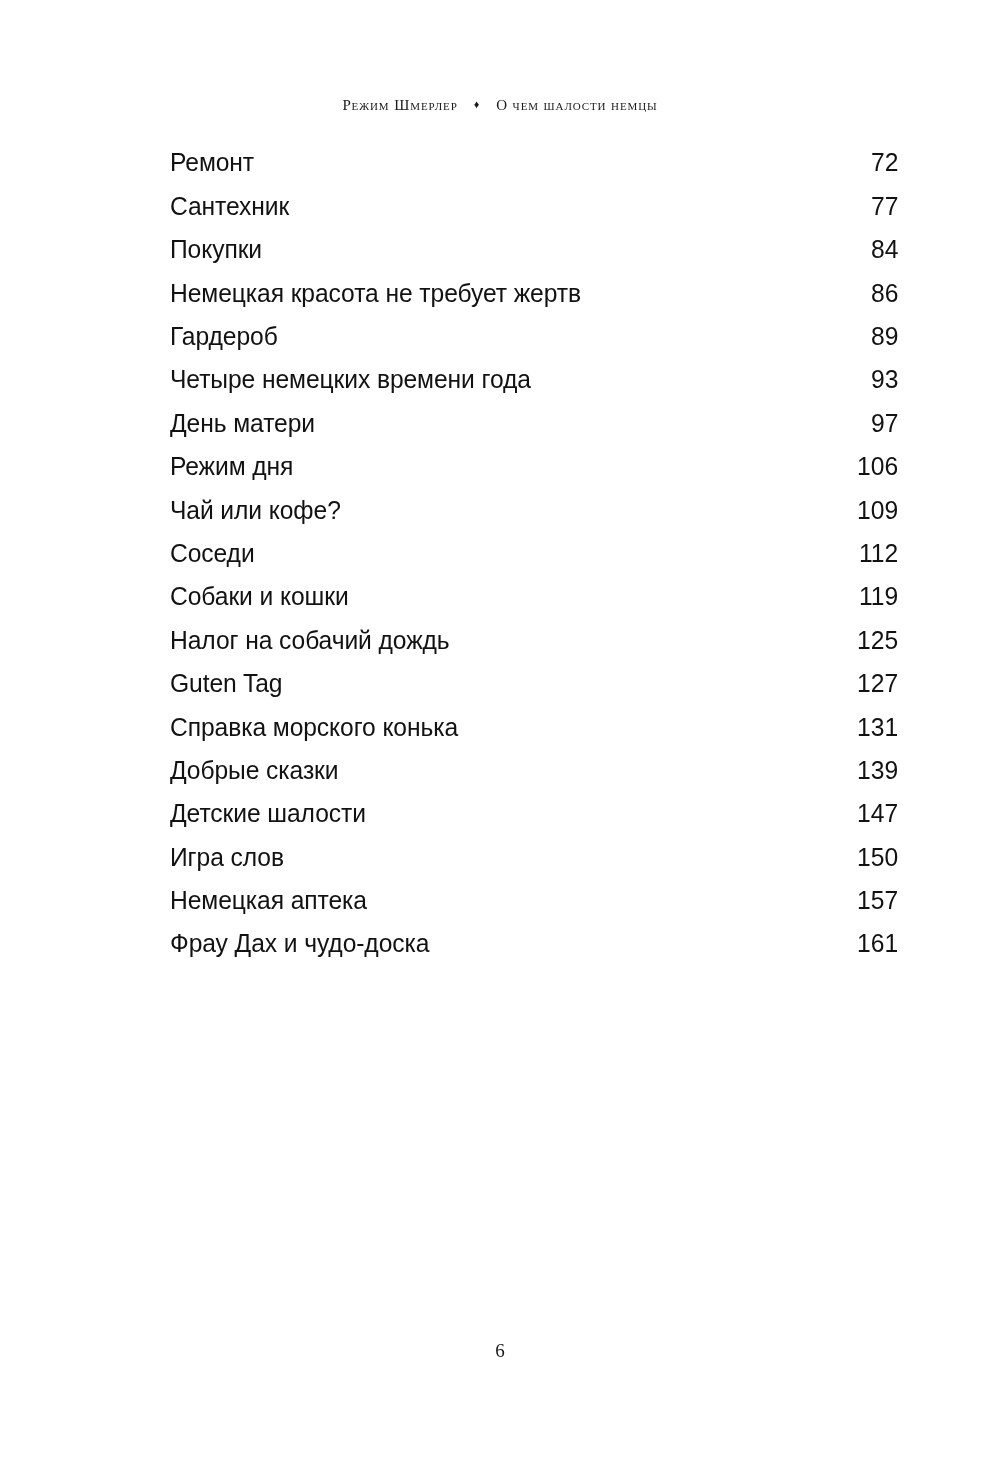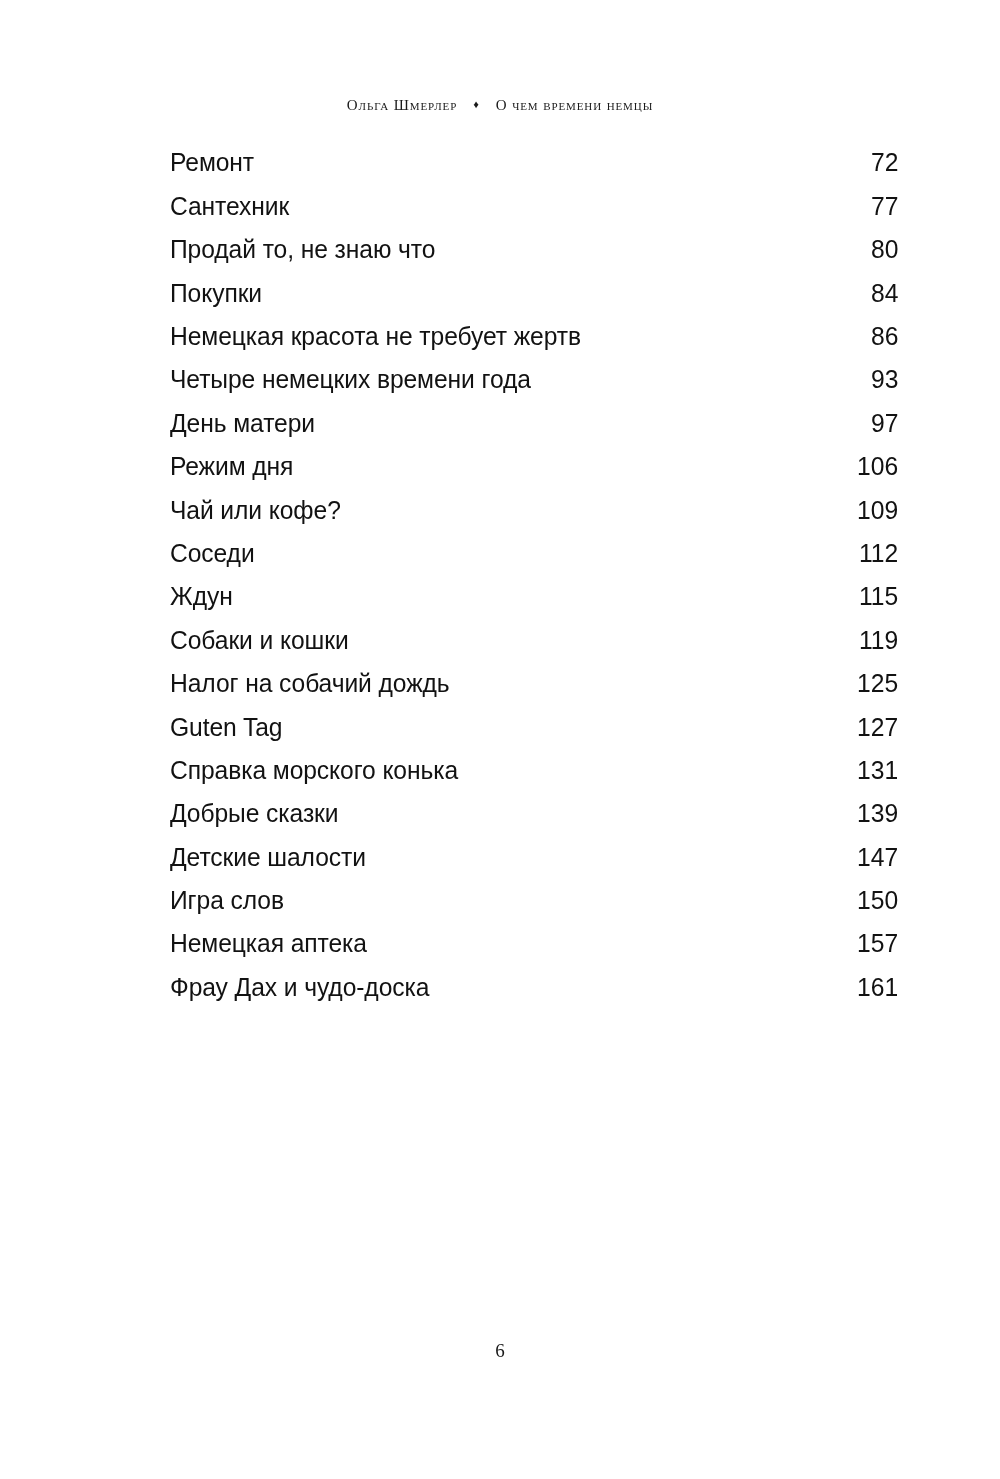--- a/index.html
+++ b/index.html
@@ -113,50 +113,50 @@
     font-size: 19px;
     color: #1a1a1a;
   }
 </style>
 </head>
 <body>
 
 <div class="page">
 
   <div class="running-head">
-    <span class="rh-part">Ольга Шмерлер</span><span class="rh-sep">♦</span><span class="rh-part">О чем времени немцы</span>
+    <span class="rh-part">Режим Шмерлер</span><span class="rh-sep">♦</span><span class="rh-part">О чем шалости немцы</span>
   </div>
 
   <div class="toc">
       <div class="toc-entry">
         <span class="toc-title">Ремонт</span>
         <span class="toc-leader"></span>
         <span class="toc-page">72</span>
       </div>
       <div class="toc-entry">
         <span class="toc-title">Сантехник</span>
         <span class="toc-leader"></span>
         <span class="toc-page">77</span>
       </div>
       <div class="toc-entry">
-        <span class="toc-title">Продай то, не знаю что</span>
-        <span class="toc-leader"></span>
-        <span class="toc-page">80</span>
-      </div>
-      <div class="toc-entry">
         <span class="toc-title">Покупки</span>
         <span class="toc-leader"></span>
         <span class="toc-page">84</span>
       </div>
       <div class="toc-entry">
         <span class="toc-title">Немецкая красота не требует жертв</span>
         <span class="toc-leader"></span>
         <span class="toc-page">86</span>
       </div>
       <div class="toc-entry">
+        <span class="toc-title">Гардероб</span>
+        <span class="toc-leader"></span>
+        <span class="toc-page">89</span>
+      </div>
+      <div class="toc-entry">
         <span class="toc-title">Четыре немецких времени года</span>
         <span class="toc-leader"></span>
         <span class="toc-page">93</span>
       </div>
       <div class="toc-entry">
         <span class="toc-title">День матери</span>
         <span class="toc-leader"></span>
         <span class="toc-page">97</span>
       </div>
       <div class="toc-entry">
@@ -168,25 +168,20 @@
         <span class="toc-title">Чай или кофе?</span>
         <span class="toc-leader"></span>
         <span class="toc-page">109</span>
       </div>
       <div class="toc-entry">
         <span class="toc-title">Соседи</span>
         <span class="toc-leader"></span>
         <span class="toc-page">112</span>
       </div>
       <div class="toc-entry">
-        <span class="toc-title">Ждун</span>
-        <span class="toc-leader"></span>
-        <span class="toc-page">115</span>
-      </div>
-      <div class="toc-entry">
         <span class="toc-title">Собаки и кошки</span>
         <span class="toc-leader"></span>
         <span class="toc-page">119</span>
       </div>
       <div class="toc-entry">
         <span class="toc-title">Налог на собачий дождь</span>
         <span class="toc-leader"></span>
         <span class="toc-page">125</span>
       </div>
       <div class="toc-entry">

